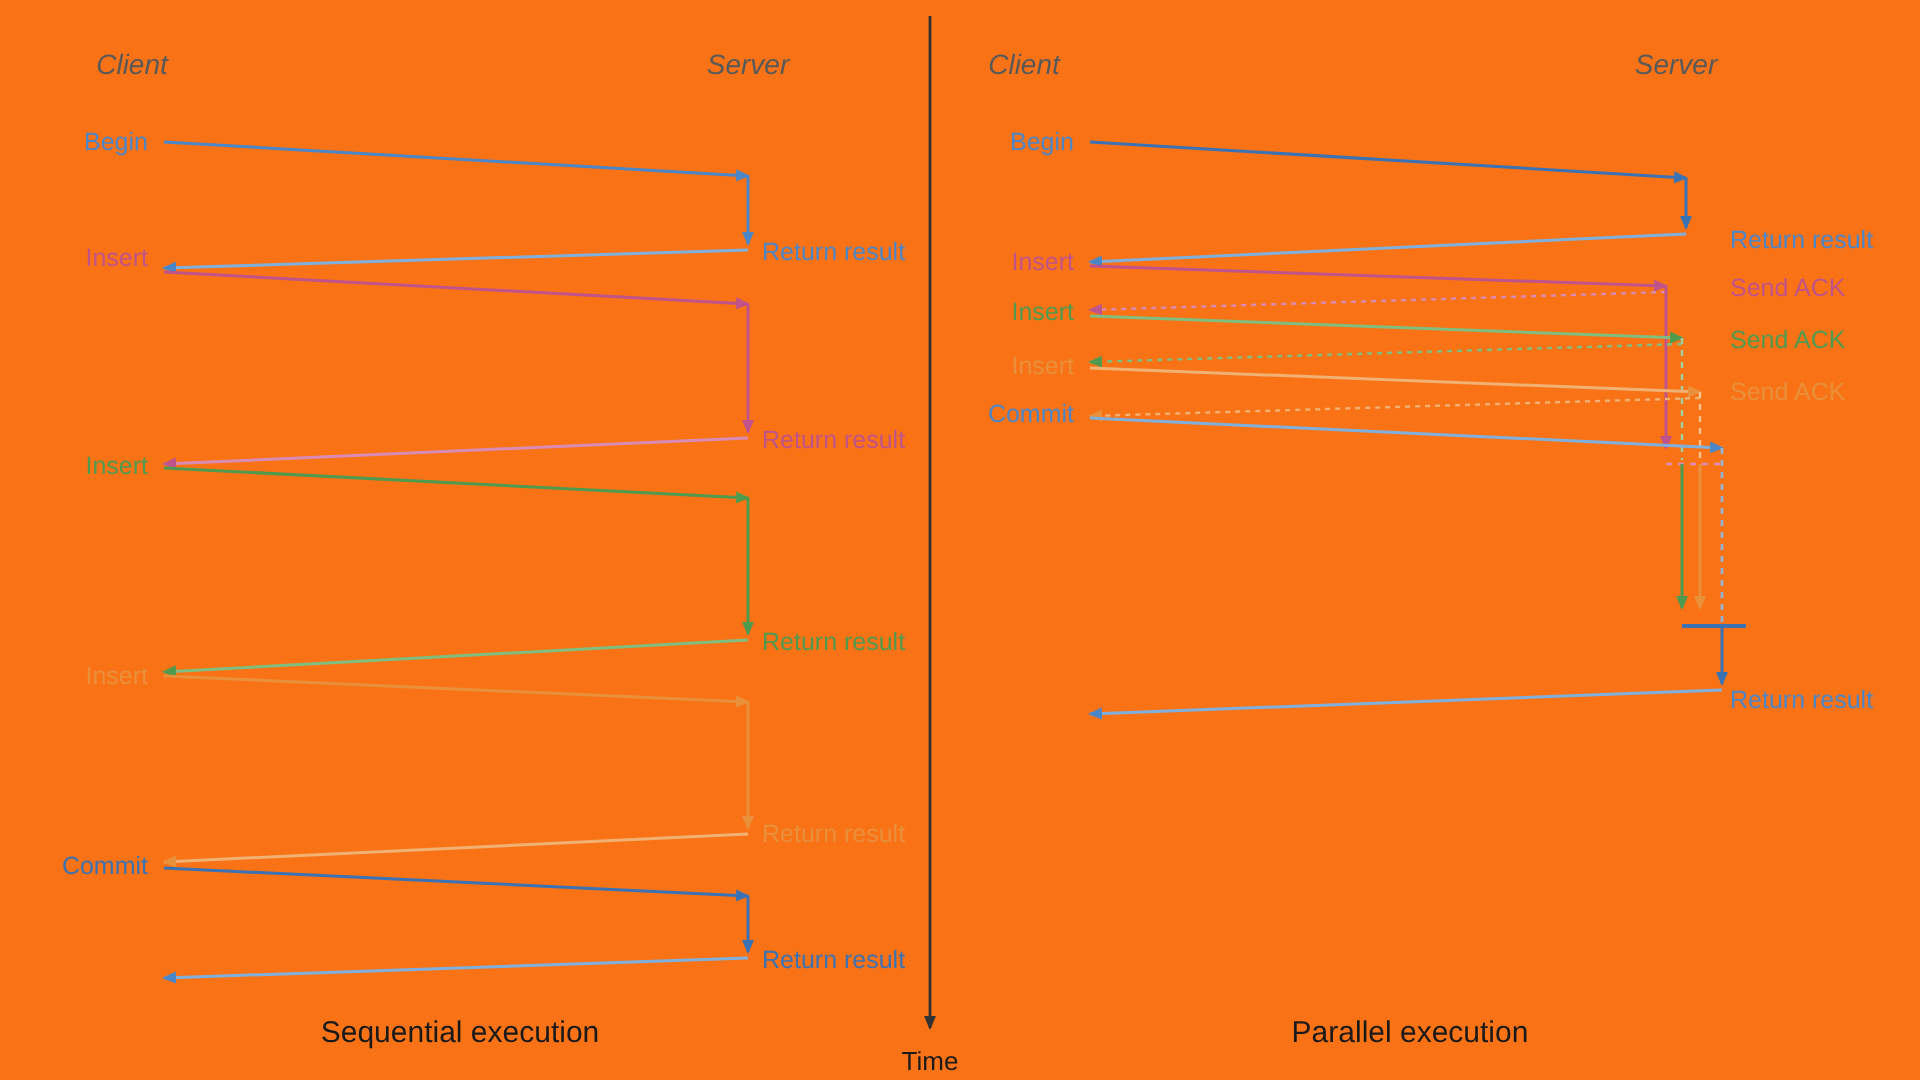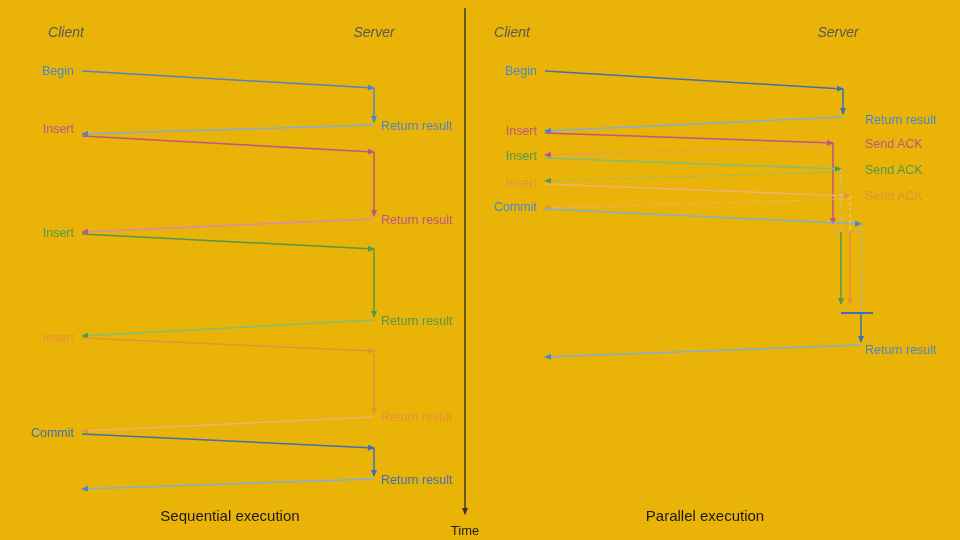--- a/index.html
+++ b/index.html
@@ -10,21 +10,21 @@
   body {
     width: 960px;
     height: 540px;
     overflow: hidden;
     font-family: "Liberation Sans", sans-serif;
   }
   #canvas {
     position: relative;
     width: 960px;
     height: 540px;
-    background: #eab308;
+    background: #f97316;
   }
   svg#diagram {
     position: absolute;
     top: 0;
     left: 0;
     width: 960px;
     height: 540px;
   }
   text {
     font-family: "Liberation Sans", sans-serif;

